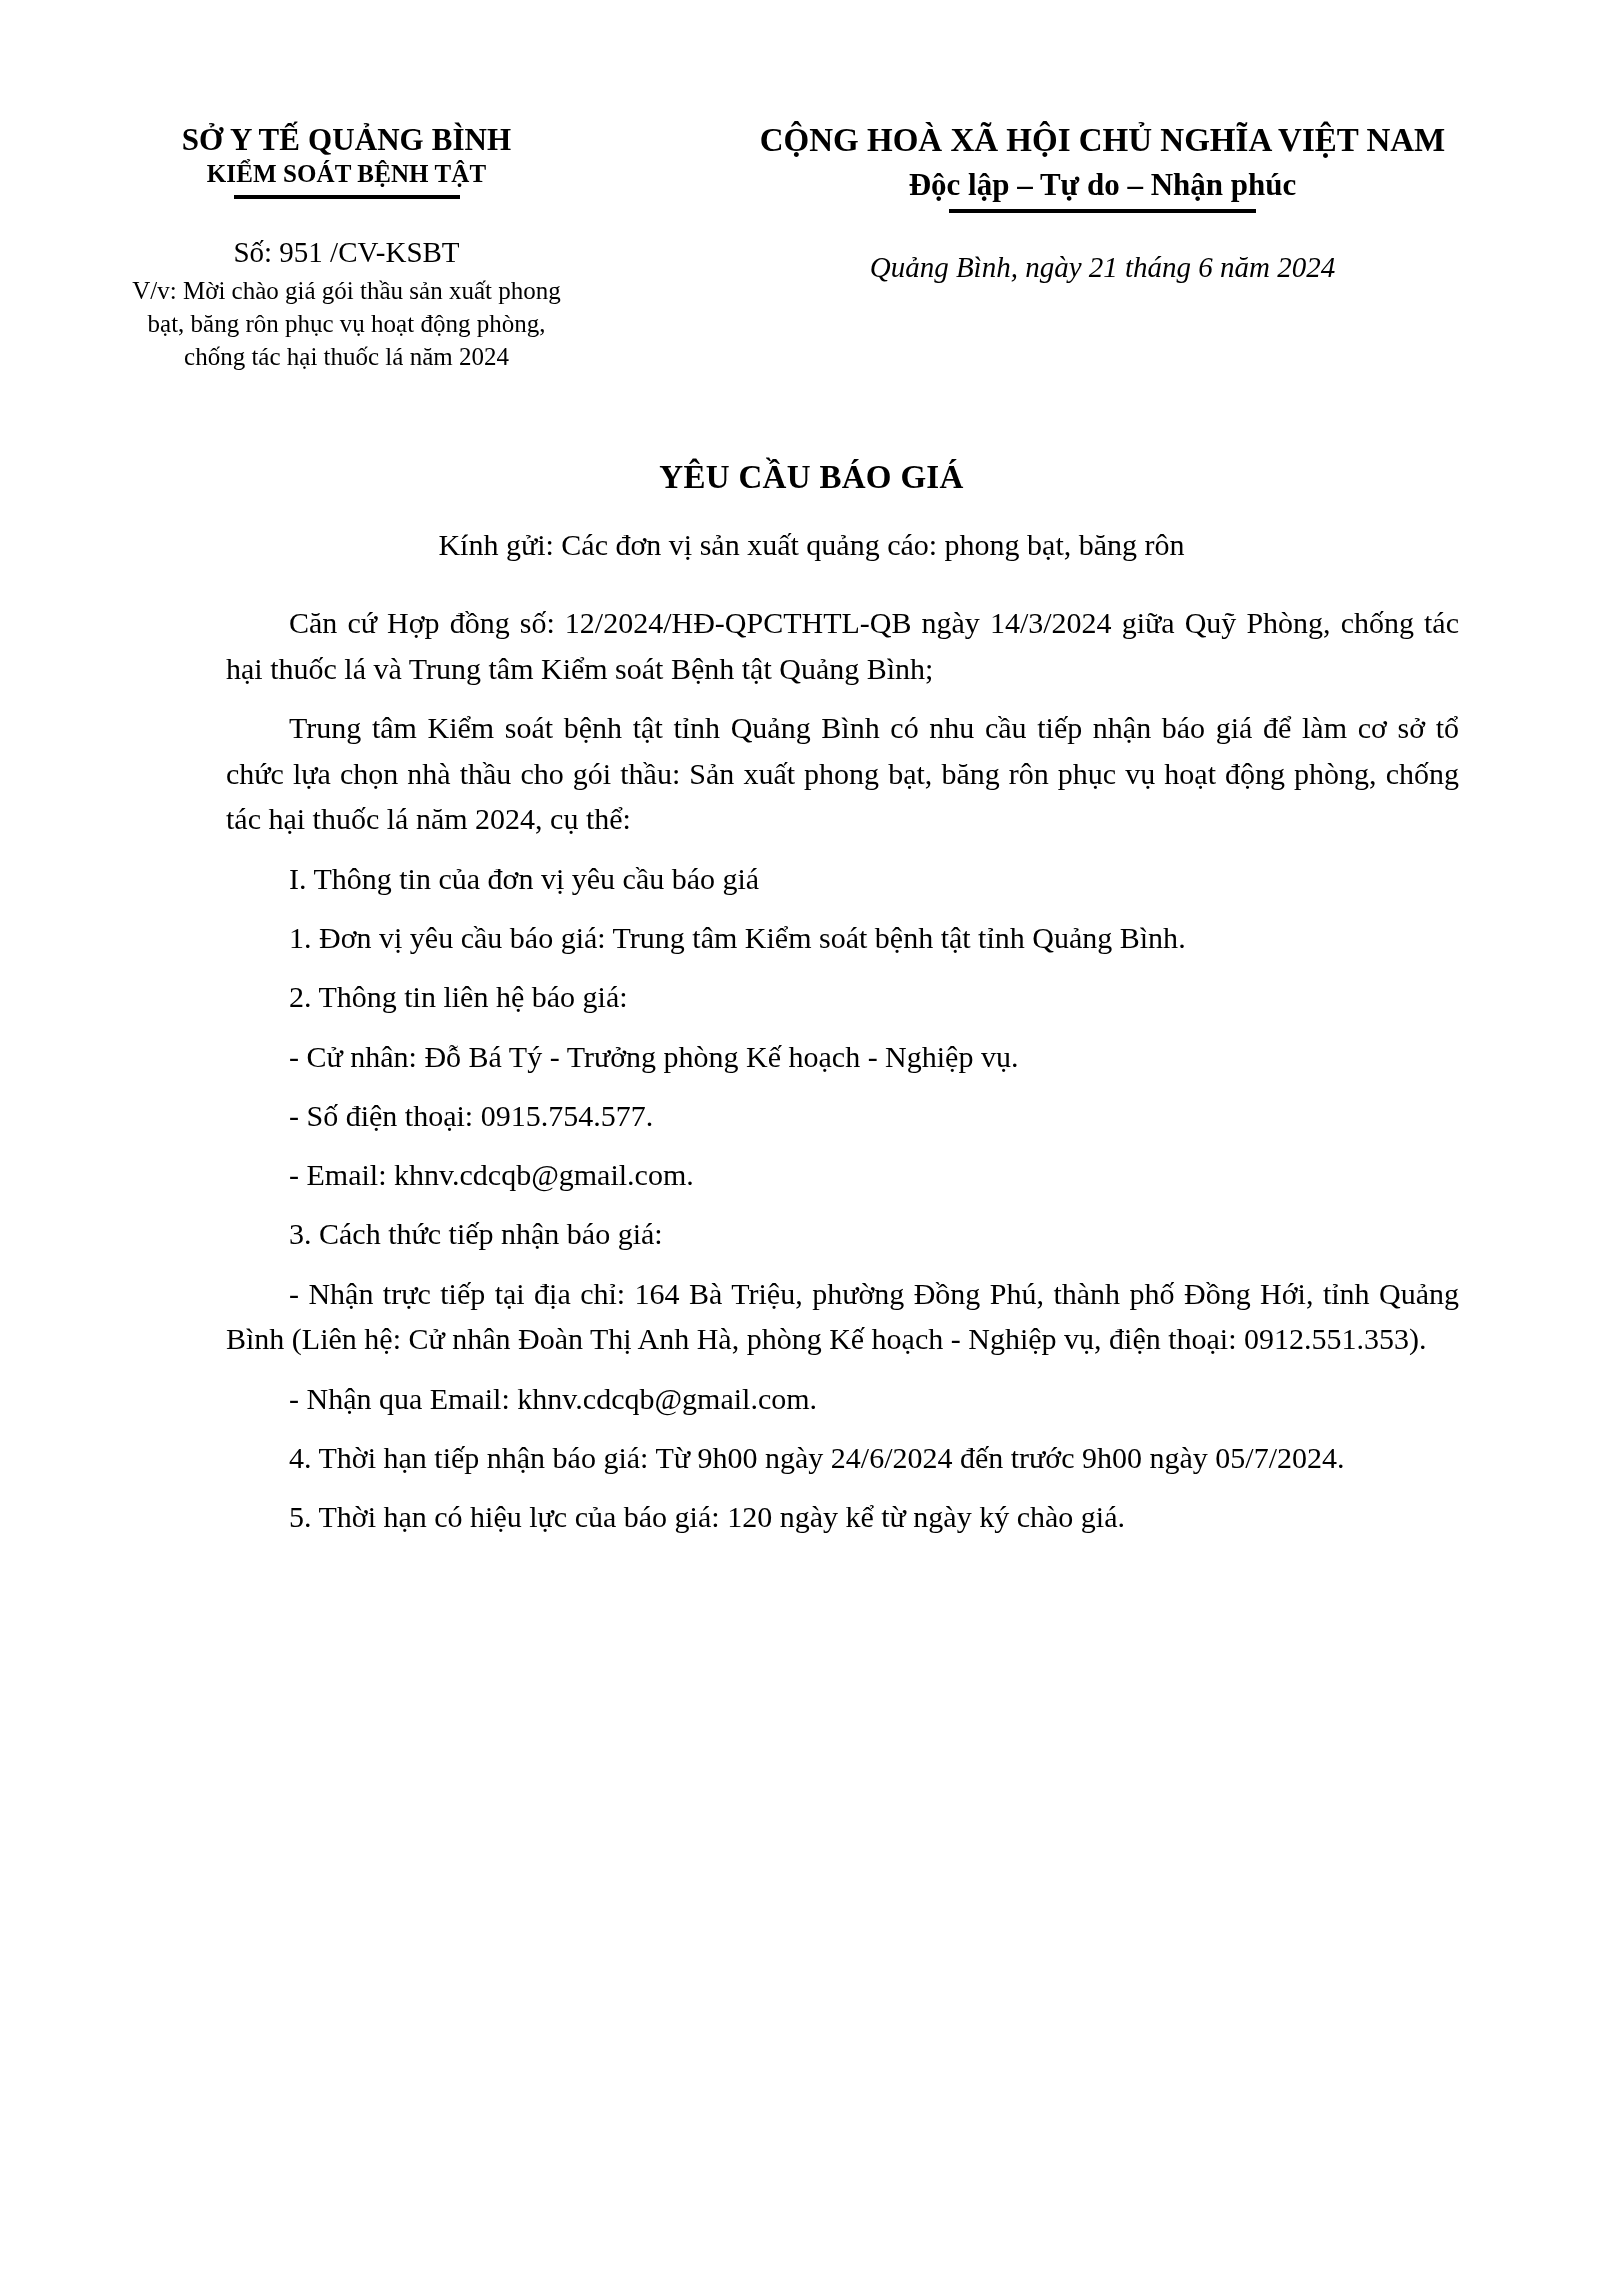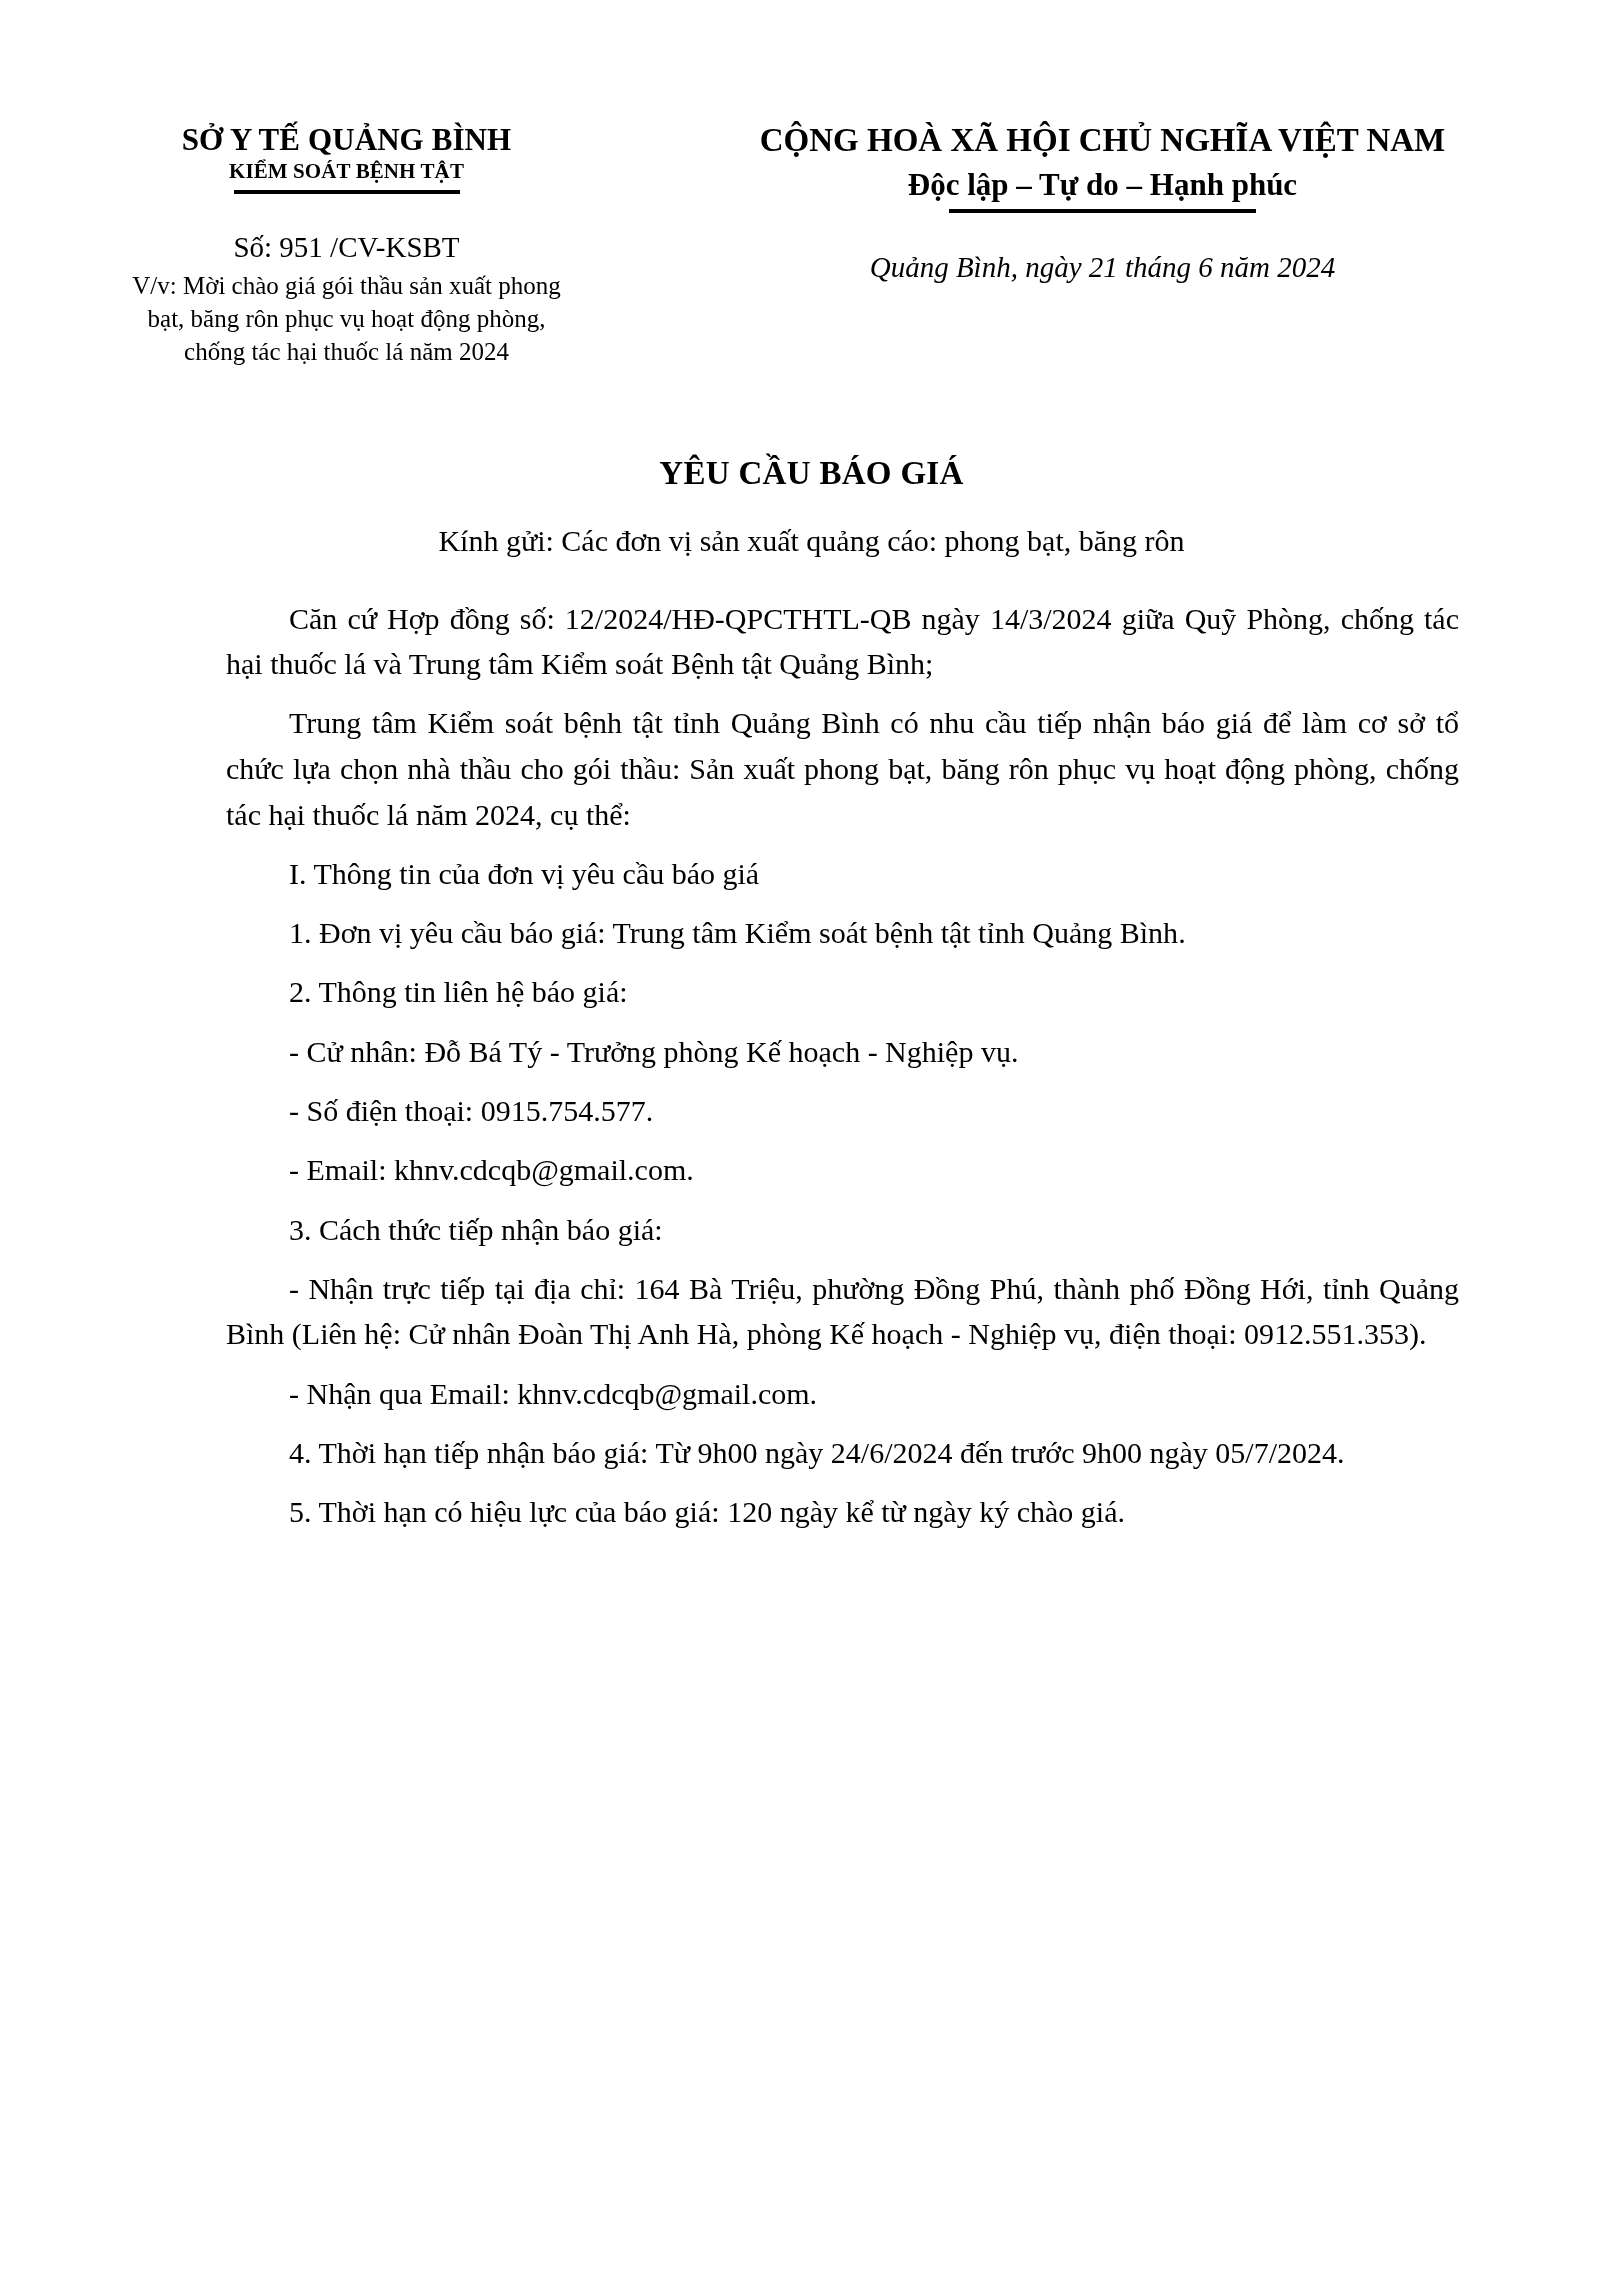--- a/index.html
+++ b/index.html
@@ -42,21 +42,21 @@
     box-sizing: border-box;
   }
 
   .org-line {
     font-size: 31px;
     font-weight: bold;
     line-height: 1.22;
     letter-spacing: 0.1px;
   }
   .org-line.wide {
-    font-size: 21px;
+    font-size: 25px;
   }
 
   .rule-left {
     width: 226px;
     height: 3.3px;
     background: #000;
     margin: 5.9px auto 0 auto;
   }
   .rule-right {
     width: 307px;
@@ -150,21 +150,21 @@
       <div class="org-line">SỞ Y TẾ QUẢNG BÌNH</div>
       <div class="org-line wide">KIỂM SOÁT BỆNH TẬT</div>
       <div class="rule-left"></div>
 
       <div class="docnum">Số:  951   /CV-KSBT</div>
       <div class="subject">V/v: Mời chào giá gói thầu sản xuất phong bạt, băng rôn phục vụ hoạt động phòng, chống tác hại thuốc lá năm 2024</div>
     </div>
 
     <div class="header-right">
       <div class="nation-line">CỘNG HOÀ XÃ HỘI CHỦ NGHĨA VIỆT NAM</div>
-      <div class="motto-line">Độc lập – Tự do – Hạnh phúc</div>
+      <div class="motto-line">Độc lập – Tự do – Nhận phúc</div>
       <div class="rule-right"></div>
       <div class="place-date">Quảng Bình, ngày 21  tháng  6  năm 2024</div>
     </div>
 
   </div>
 
   <div class="doc-title">YÊU CẦU BÁO GIÁ</div>
   <div class="recipient">Kính gửi: Các đơn vị sản xuất quảng cáo: phong bạt, băng rôn</div>
 
   <div class="body-wrap">

